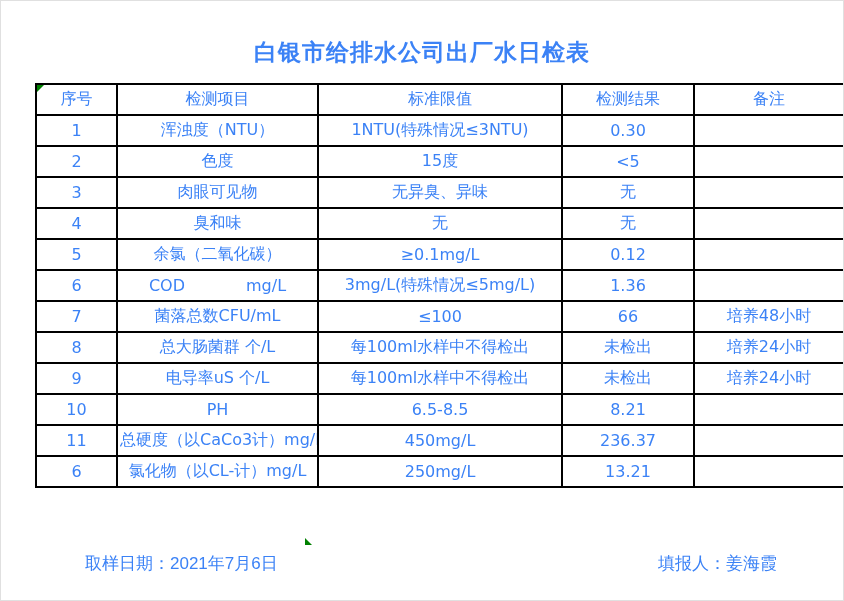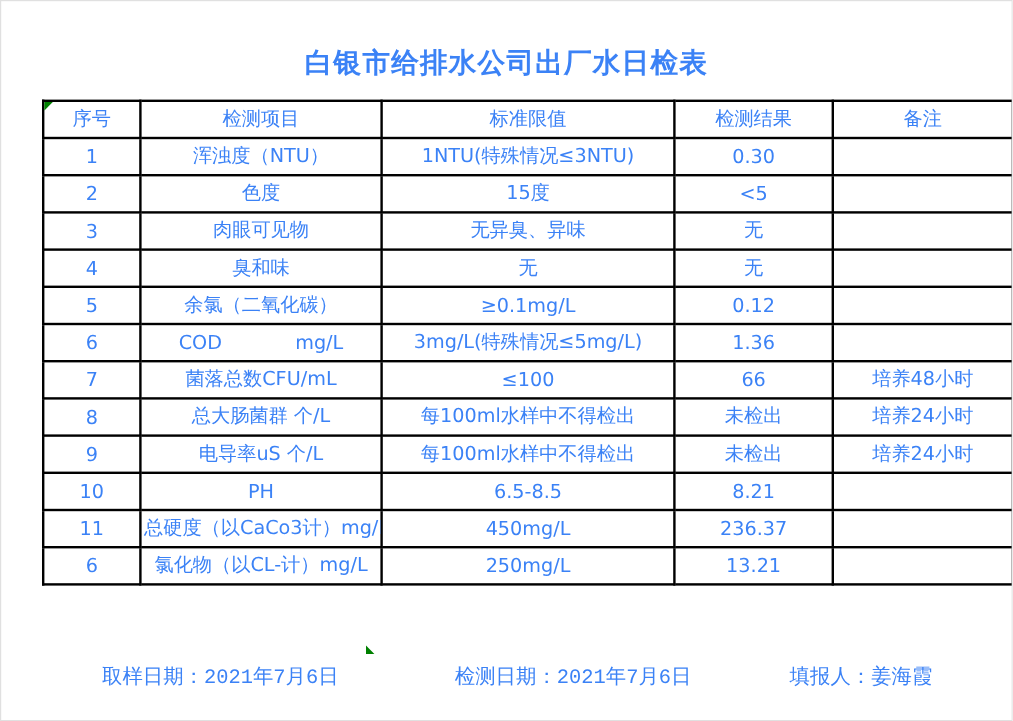--- a/index.html
+++ b/index.html
@@ -55,21 +55,21 @@
   .col-2 { width: 238px; margin-top: 32px; }
   .col-3 { width: 126px; margin-left: 23px; }
   .col-4 { width: 144px; }
   .footer-line {
     position: absolute;
     top: 551px;
     left: 0;
     width: 100%;
     height: 24px;
     font-size: 17px;
-    font-family: Liberation Mono, monospace;
+    font-family: Liberation Sans, sans-serif;
     text-align: center;
   }
   .footer-item { position: absolute; white-space: nowrap; }
   .footer-sampling { left: 84px; }
   .footer-testdate { left: 378px; }
   .footer-reporter { left: 657px; }
   
   .marker-top-left {
     position: absolute;
     left: 36px;
@@ -190,17 +190,16 @@
           <td class="col-4"></td>
         </tr>
       </tbody>
   </table>
 
   <span class="marker-top-left"></span>
   <span class="marker-bottom"></span>
 
   <div class="footer-line">
     <span class="footer-item footer-sampling">取样日期：2021年7月6日</span>
-    <span class="footer-item footer-testdate">检测日期：2021年7月6日</span>
     <span class="footer-item footer-reporter">填报人：姜海霞</span>
   </div>
 
 </div>
 
 </body></html>

